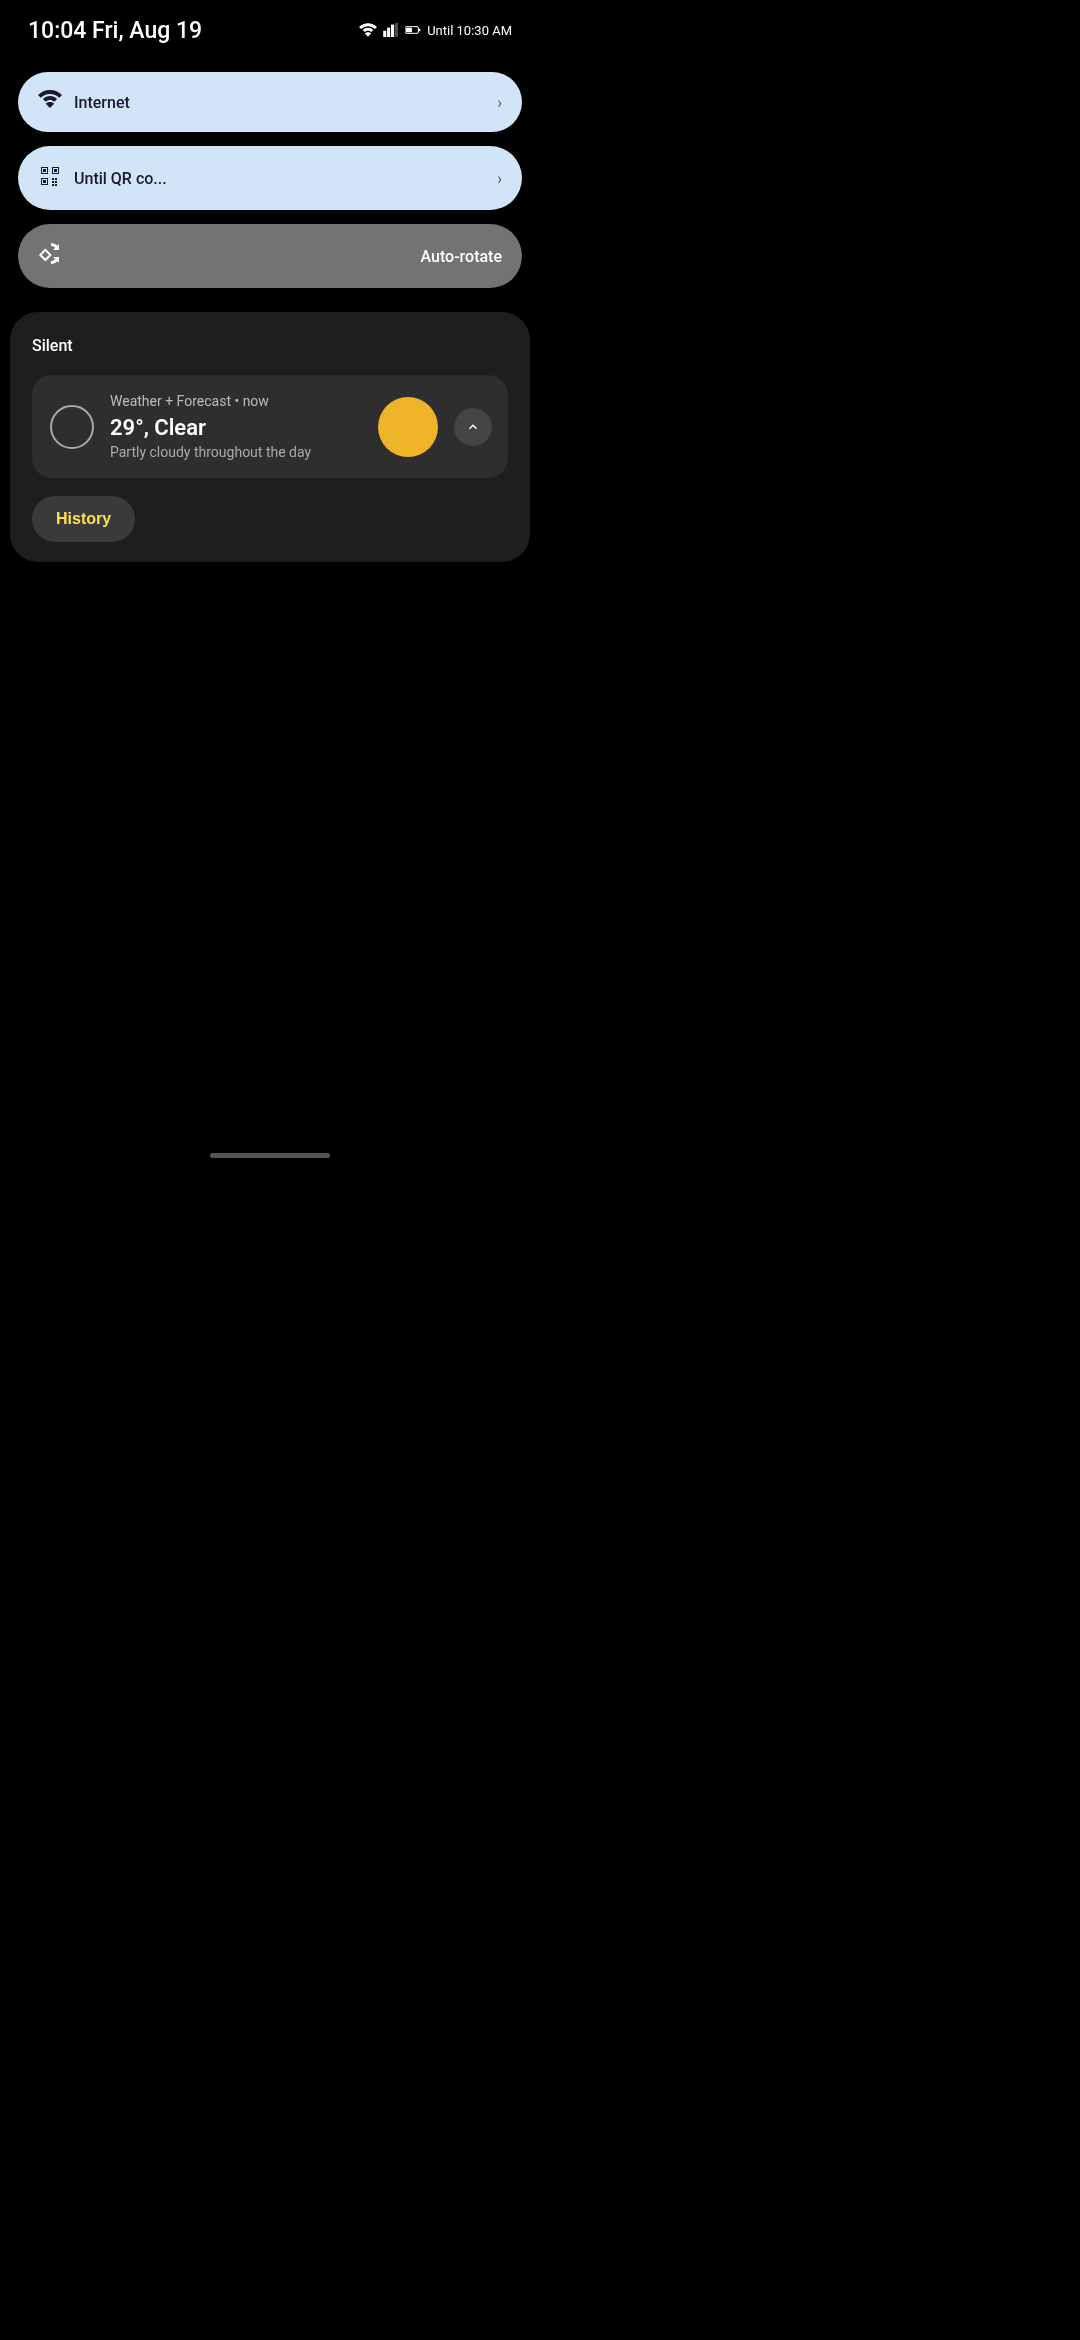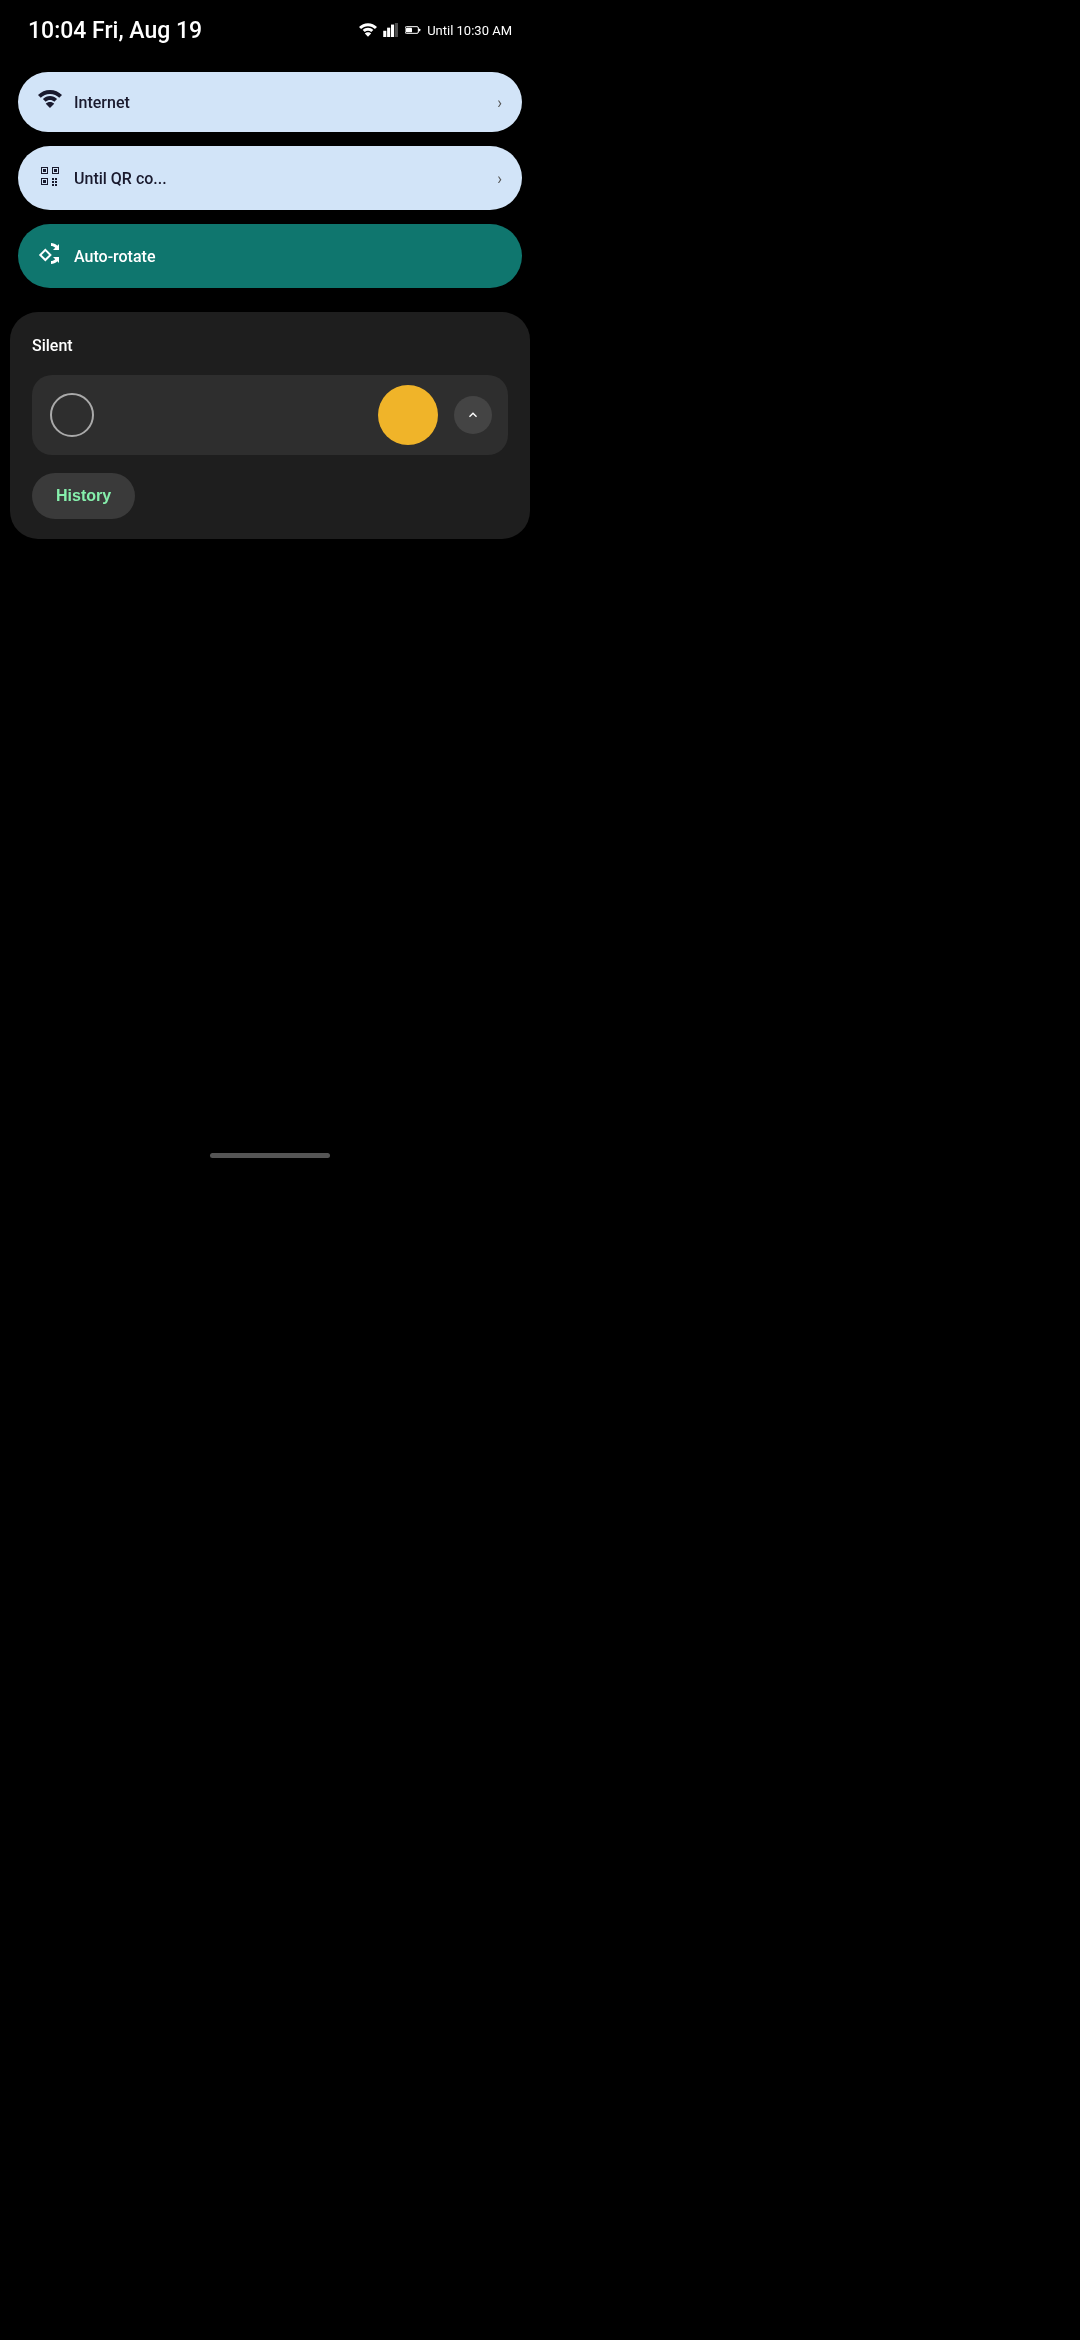--- a/index.html
+++ b/index.html
@@ -55,22 +55,23 @@
       cursor: pointer;
       position: relative;
     }
 
     .tile-light {
       background: #d2e4f8;
       color: #1a1a2e;
     }
 
     .tile-dark {
-      background: #0f766e;
-      color: #fff;
+      background: #737373;
+      color: #fff;
+      text-align: right;
     }
 
     .tile-label {
       font-size: 16px;
       font-weight: 500;
       flex: 1;
     }
 
     .tile-chevron {
       font-size: 16px;
@@ -172,21 +173,21 @@
       top: 50%;
       transform: translateY(-50%);
     }
 
     .history-btn {
       margin-top: 18px;
       background: #3a3a3a;
       border: none;
       border-radius: 30px;
       padding: 14px 24px;
-      color: #86efac;
+      color: #fde047;
       font-size: 16px;
       font-weight: 600;
       cursor: pointer;
       display: inline-block;
     }
 
     
     .home-indicator {
       position: absolute;
       bottom: 12px;
@@ -260,20 +261,27 @@
 
 </div>
 
 <div class="notification-area">
   <div class="silent-label">Silent</div>
 
   <div class="weather-card">
     <div class="weather-app-icon">
       
     </div>
+    <div class="weather-info">
+      <div class="weather-source">
+        <span>Weather + Forecast</span> • <span>now</span>
+      </div>
+      <div class="weather-temp">29°, Clear</div>
+      <div class="weather-desc">Partly cloudy throughout the day</div>
+    </div>
     <div class="weather-sun"></div>
     <div class="weather-expand">
       <svg width="16" height="16" viewBox="0 0 24 24" fill="white">
         <path d="M7.41 15.41L12 10.83l4.59 4.58L18 14l-6-6-6 6z"></path>
       </svg>
     </div>
   </div>
 
   <button class="history-btn">History</button>
 </div>

